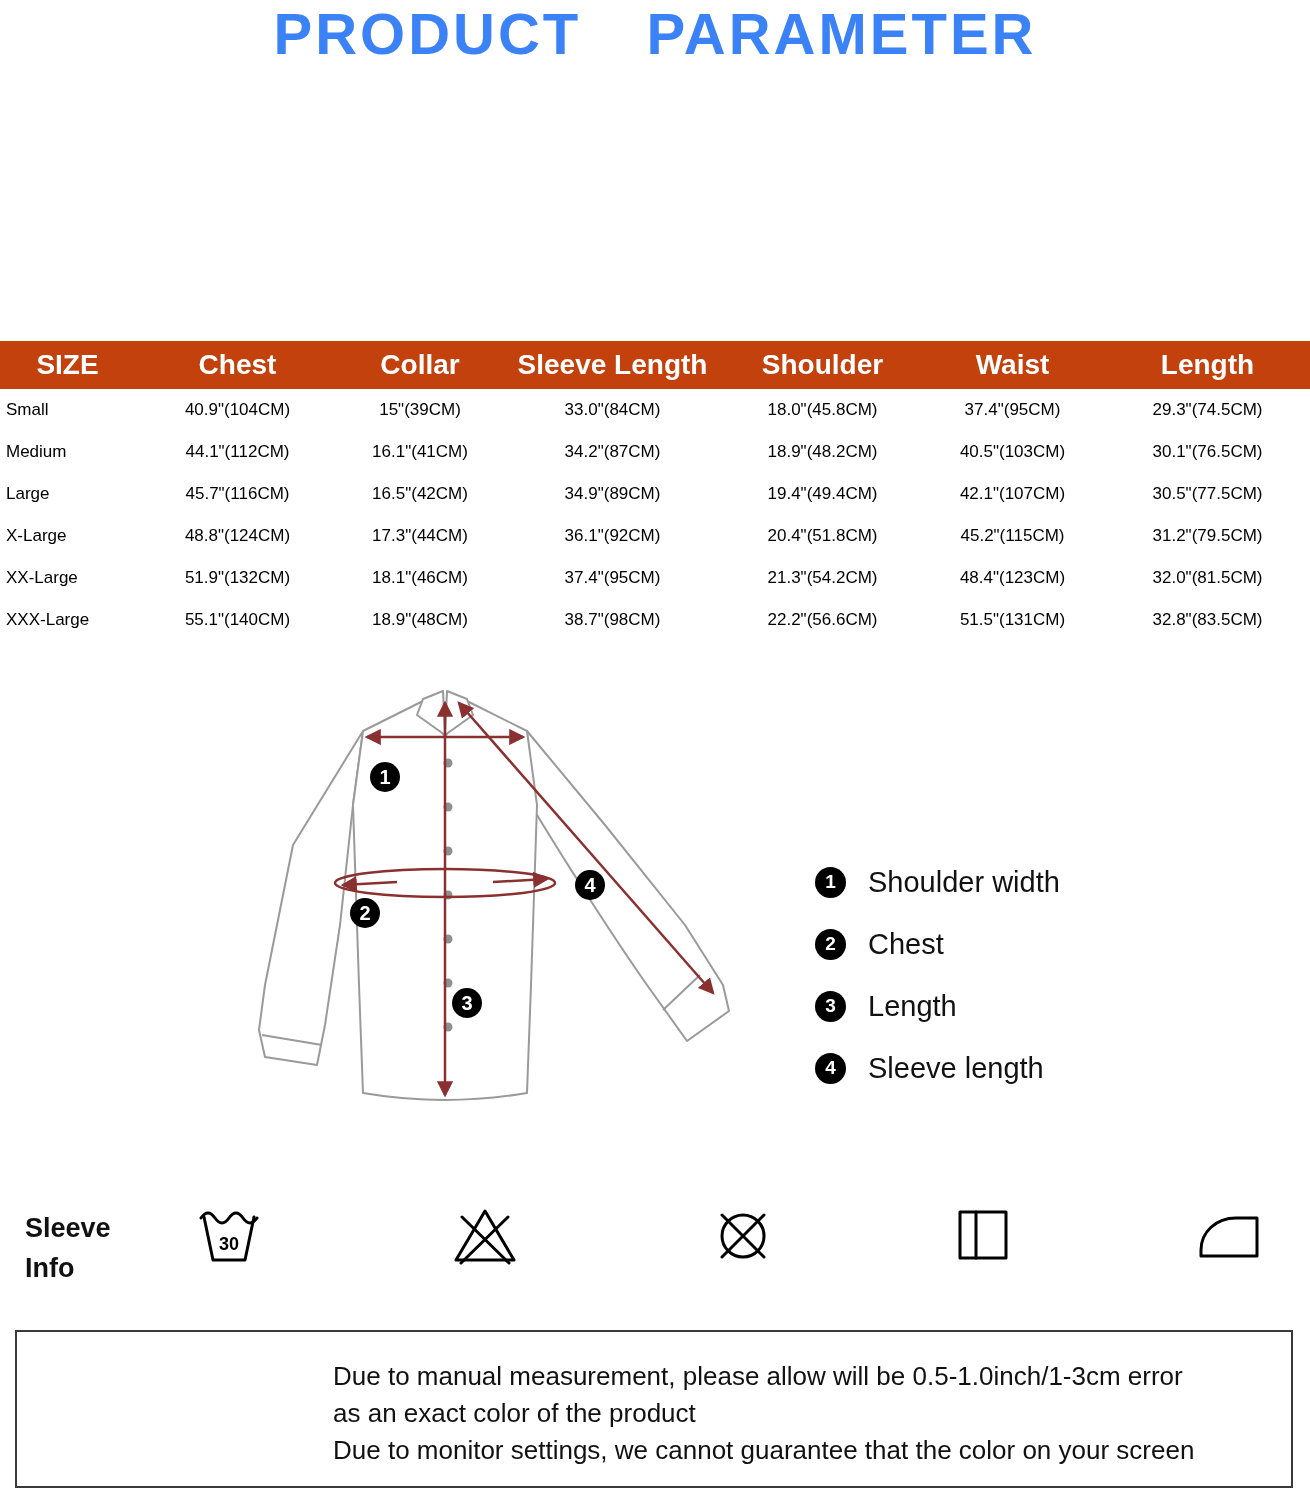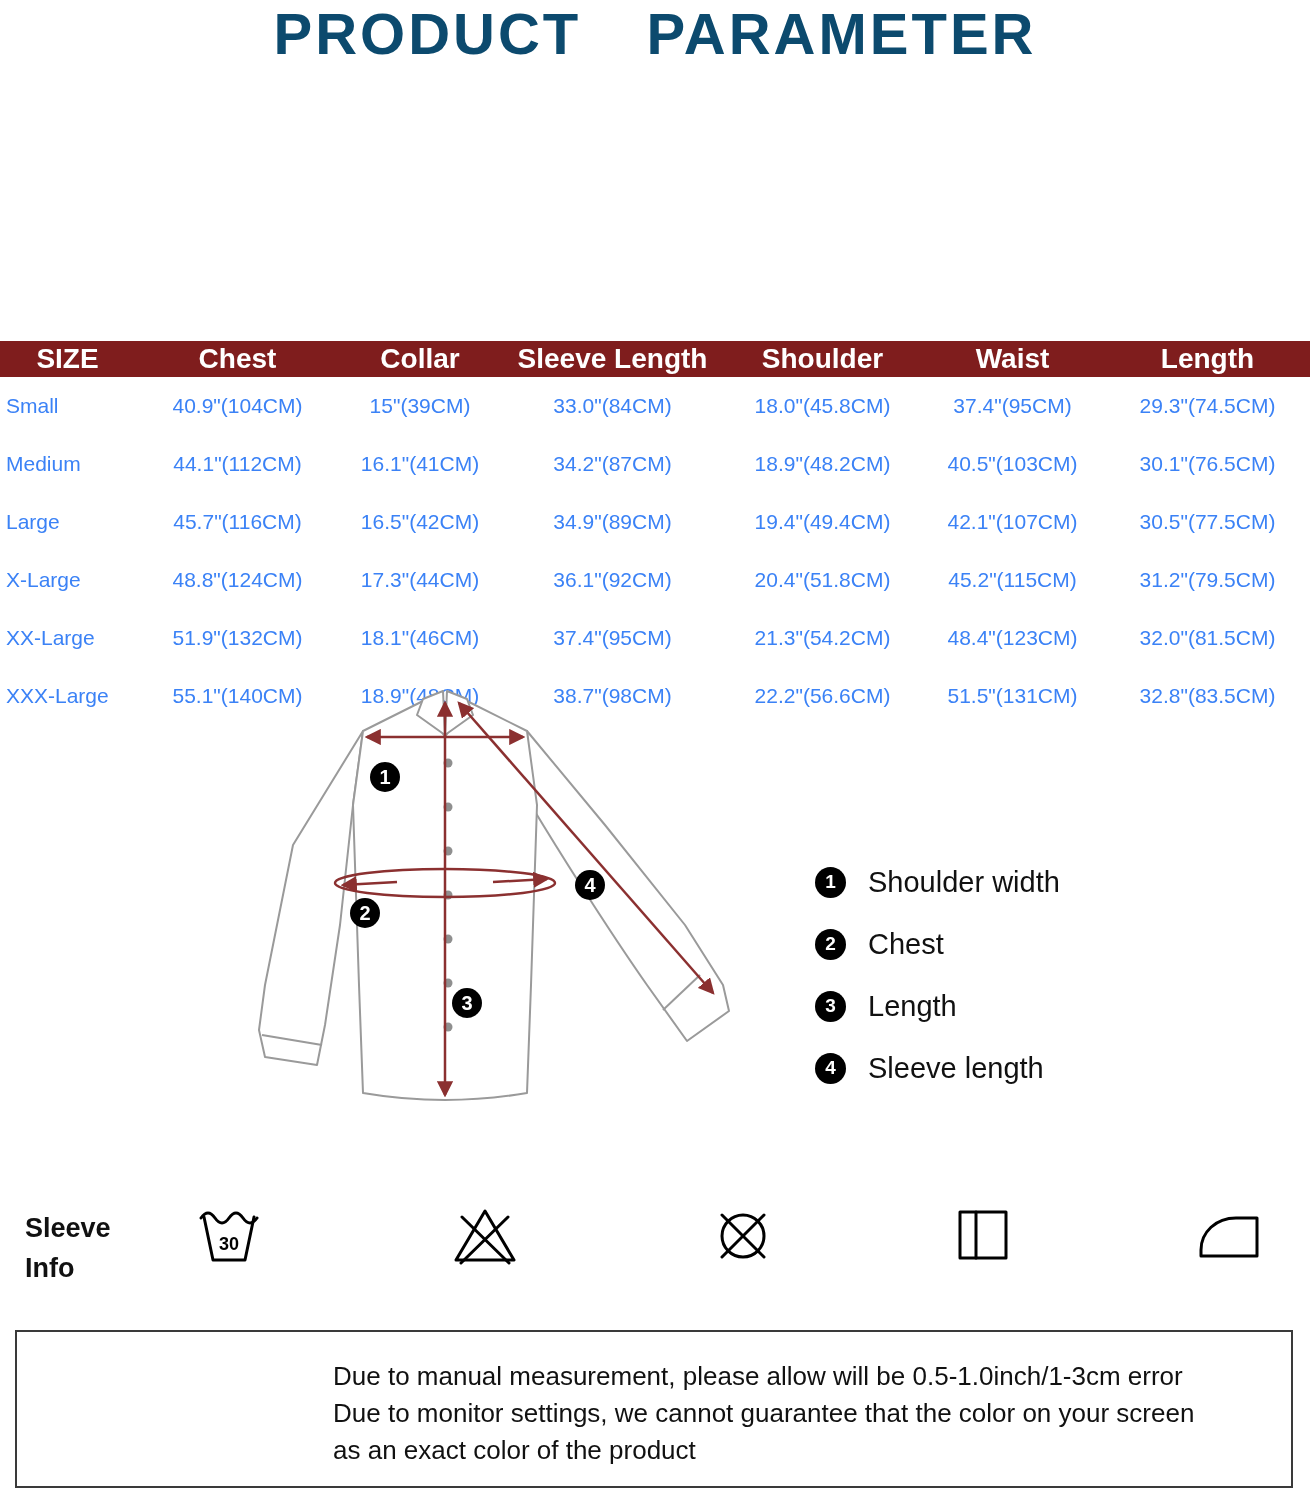--- a/index.html
+++ b/index.html
@@ -2,35 +2,35 @@
 <html><head>
 <meta charset="utf-8">
 <style>
   html,body{margin:0;padding:0;background:#ffffff;}
   .page{
     position:relative;width:1310px;height:1500px;background:#ffffff;overflow:hidden;
     font-family:"Liberation Sans","DejaVu Sans",sans-serif;color:#000;
   }
   .title{
     position:absolute;top:0px;left:0;width:100%;margin:0;text-align:center;
-    font-size:58px;font-weight:bold;letter-spacing:3px;word-spacing:46px;color:#0c4a6e;
+    font-size:58px;font-weight:bold;letter-spacing:3px;word-spacing:46px;color:#3b82f6;
   }
   .subtitle{
     position:absolute;top:190px;left:0;width:100%;text-align:center;
     font-size:30px;font-weight:bold;color:#111;
   }
   table.size-table{
     position:absolute;top:341px;left:0;width:1310px;
     border-collapse:collapse;table-layout:fixed;
   }
   .size-table th{
-    background:#7f1d1d;color:#fff;font-size:28px;font-weight:bold;height:36px;padding:0;
+    background:#c2410c;color:#fff;font-size:28px;font-weight:bold;height:48px;padding:0;
   }
   .size-table td{
-    font-size:21px;color:#3b82f6;height:42px;text-align:center;padding:8px;white-space:nowrap;
+    font-size:17px;color:#000000;height:42px;text-align:center;padding:0;white-space:nowrap;
   }
   .size-table td.size-name{text-align:left;padding-left:6px;}
   .diagram{position:absolute;left:245px;top:685px;}
   .legend{position:absolute;left:815px;top:865px;}
   .legend-item{display:flex;align-items:center;height:34px;margin-bottom:28px;}
   .badge{
     display:inline-flex;align-items:center;justify-content:center;flex:0 0 auto;
     width:31px;height:31px;border-radius:50%;background:#000;color:#fff;
     font-size:19px;font-weight:bold;margin-right:22px;
   }
@@ -239,17 +239,17 @@
   </span>
 
   <span class="care-icon" style="left:1196px;">
     <svg width="66" height="62" viewBox="0 0 66 62" fill="none" stroke="#000" stroke-width="3" stroke-linecap="round" stroke-linejoin="round">
       <path d="M5,52 L5,46 C5,28 20,14 40,14 L61,14 L61,52 Z"></path>
     </svg>
   </span>
 
   <div class="note-box">
     <div class="note-line">Due to manual measurement, please allow will be 0.5-1.0inch/1-3cm error</div>
+    <div class="note-line">as an exact color of the product</div>
     <div class="note-line">Due to monitor settings, we cannot guarantee that the color on your screen</div>
-    <div class="note-line">as an exact color of the product</div>
   </div>
 
 </div>
 
 </body></html>

